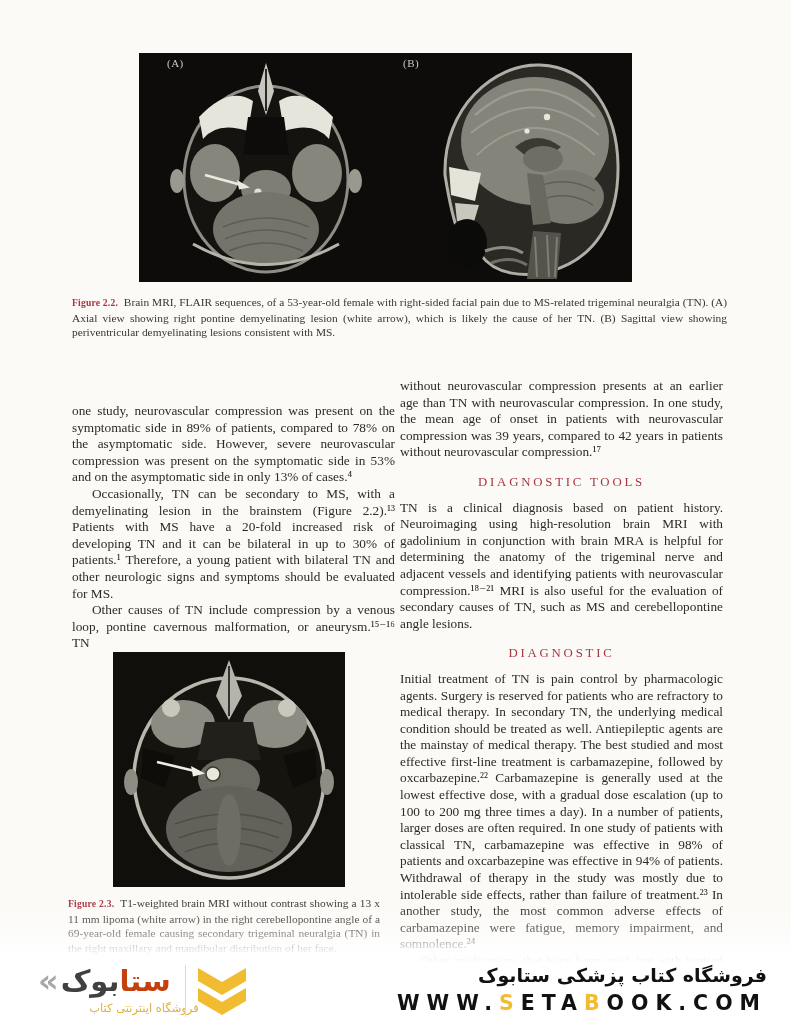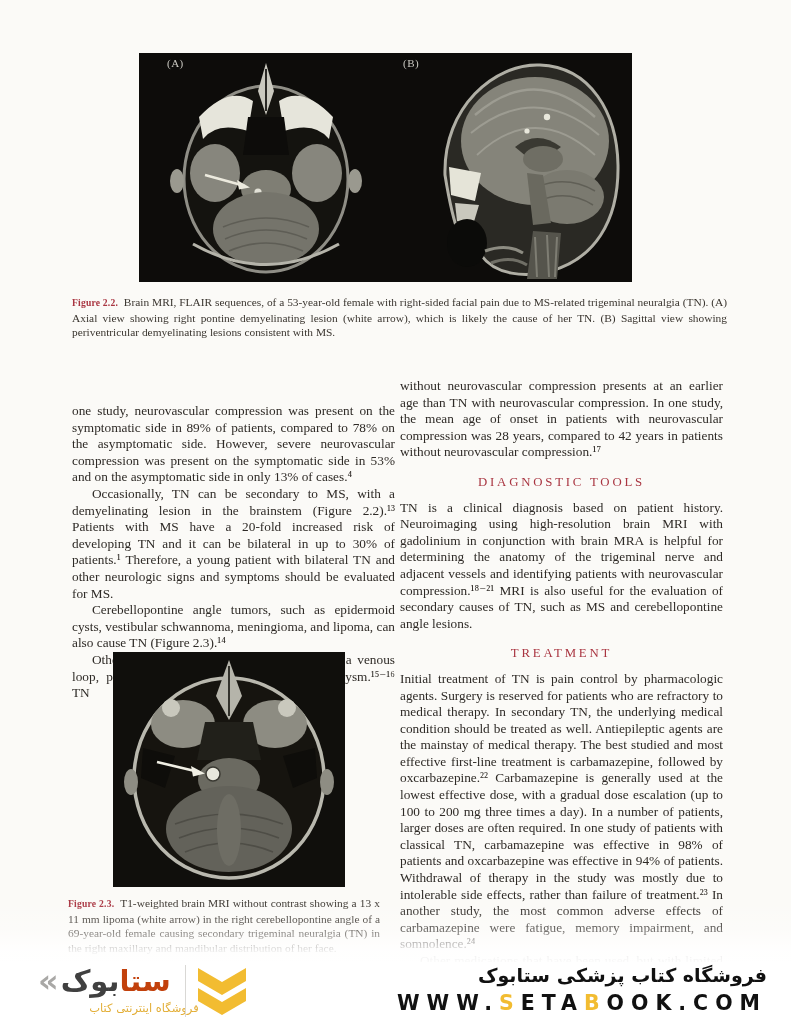--- a/index.html
+++ b/index.html
@@ -110,21 +110,20 @@
       <path d="M118,176 L146,178 L142,224 L112,224 Z" fill="#55544c"></path>
       <path d="M120,182 L122,222 M132,180 L134,222 M142,182 L140,222" stroke="#7e7d73" stroke-width="2"></path>
     </svg>
   </div>
 
   <p class="caption caption22"><span class="cap-label">Figure 2.2.</span> <span>Brain MRI, FLAIR sequences, of a 53-year-old female with right-sided facial pain due to MS-related trigeminal neuralgia (TN). (A) Axial view showing right pontine demyelinating lesion (white arrow), which is likely the cause of her TN. (B) Sagittal view showing periventricular demyelinating lesions consistent with MS.</span></p>
 
   <div class="col col-left">
     <p>one study, neurovascular compression was present on the symptomatic side in 89% of patients, compared to 78% on the asymptomatic side. However, severe neurovascular compression was present on the symptomatic side in 53% and on the asymptomatic side in only 13% of cases.⁴</p>
     <p class="indent">Occasionally, TN can be secondary to MS, with a demyelinating lesion in the brainstem (Figure 2.2).¹³ Patients with MS have a 20-fold increased risk of developing TN and it can be bilateral in up to 30% of patients.¹ Therefore, a young patient with bilateral TN and other neurologic signs and symptoms should be evaluated for MS.</p>
-    <p class="indent">Cerebellopontine angle tumors, such as epidermoid cysts, vestibular schwannoma, meningioma, and lipoma, can also cause TN (Figure 2.3).¹⁴</p>
     <p class="indent">Other causes of TN include compression by a venous loop, pontine cavernous malformation, or aneurysm.¹⁵⁻¹⁶ TN</p>
   </div>
 
   <div class="fig23">
     <svg width="232" height="235" viewBox="0 0 232 235">
       <ellipse cx="116" cy="126" rx="95" ry="100" fill="#16140f" stroke="#b9b8ae" stroke-width="3.5"></ellipse>
       <path d="M116,8 L129,44 L116,68 L103,44 Z" fill="#b5b4aa"></path>
       <path d="M116,14 L116,64" stroke="#33322c" stroke-width="2"></path>
       <ellipse cx="70" cy="72" rx="32" ry="24" fill="#8d8c82"></ellipse>
       <ellipse cx="162" cy="72" rx="32" ry="24" fill="#8d8c82"></ellipse>
@@ -145,24 +144,24 @@
       <g>
         <line x1="44" y1="110" x2="86" y2="120" stroke="#f0efe4" stroke-width="2.6"></line>
         <polygon points="92,121.5 78,114 80,124.5" fill="#f0efe4"></polygon>
       </g>
     </svg>
   </div>
 
   <p class="caption caption23"><span class="cap-label">Figure 2.3.</span> <span>T1-weighted brain MRI without contrast showing a 13 x 11 mm lipoma (white arrow) in the right cerebellopontine angle of a 69-year-old female causing secondary trigeminal neuralgia (TN) in the right maxillary and mandibular distribution of her face.</span></p>
 
   <div class="col col-right">
-    <p>without neurovascular compression presents at an earlier age than TN with neurovascular compression. In one study, the mean age of onset in patients with neurovascular compression was 28 years, compared to 42 years in patients without neurovascular compression.¹⁷</p>
+    <p>without neurovascular compression presents at an earlier age than TN with neurovascular compression. In one study, the mean age of onset in patients with neurovascular compression was 39 years, compared to 42 years in patients without neurovascular compression.¹⁷</p>
     <h2 class="sec-heading">DIAGNOSTIC TOOLS</h2>
     <p>TN is a clinical diagnosis based on patient history. Neuroimaging using high-resolution brain MRI with gadolinium in conjunction with brain MRA is helpful for determining the anatomy of the trigeminal nerve and adjacent vessels and identifying patients with neurovascular compression.¹⁸⁻²¹ MRI is also useful for the evaluation of secondary causes of TN, such as MS and cerebellopontine angle lesions.</p>
-    <h2 class="sec-heading">TREATMENT</h2>
+    <h2 class="sec-heading">DIAGNOSTIC</h2>
     <p>Initial treatment of TN is pain control by pharmacologic agents. Surgery is reserved for patients who are refractory to medical therapy. In secondary TN, the underlying medical condition should be treated as well. Antiepileptic agents are the mainstay of medical therapy. The best studied and most effective first-line treatment is carbamazepine, followed by oxcarbazepine.²² Carbamazepine is generally used at the lowest effective dose, with a gradual dose escalation (up to 100 to 200 mg three times a day). In a number of patients, larger doses are often required. In one study of patients with classical TN, carbamazepine was effective in 98% of patients and oxcarbazepine was effective in 94% of patients. Withdrawal of therapy in the study was mostly due to intolerable side effects, rather than failure of treatment.²³ In another study, the most common adverse effects of carbamazepine were fatigue, memory impairment, and somnolence.²⁴</p>
     <p class="indent">Other medications that have been used, but with limited available evidence on their efficacy, are lamotrigine, baclofen, pregabalin, pimozide, tizanidine, clonazepam, gabapentin</p>
   </div>
 
   <div class="fade-overlay"></div>
 
   <div class="footer">
     <div class="logo-group">
       <div class="logo-textblock">
         <div class="logo-row">

